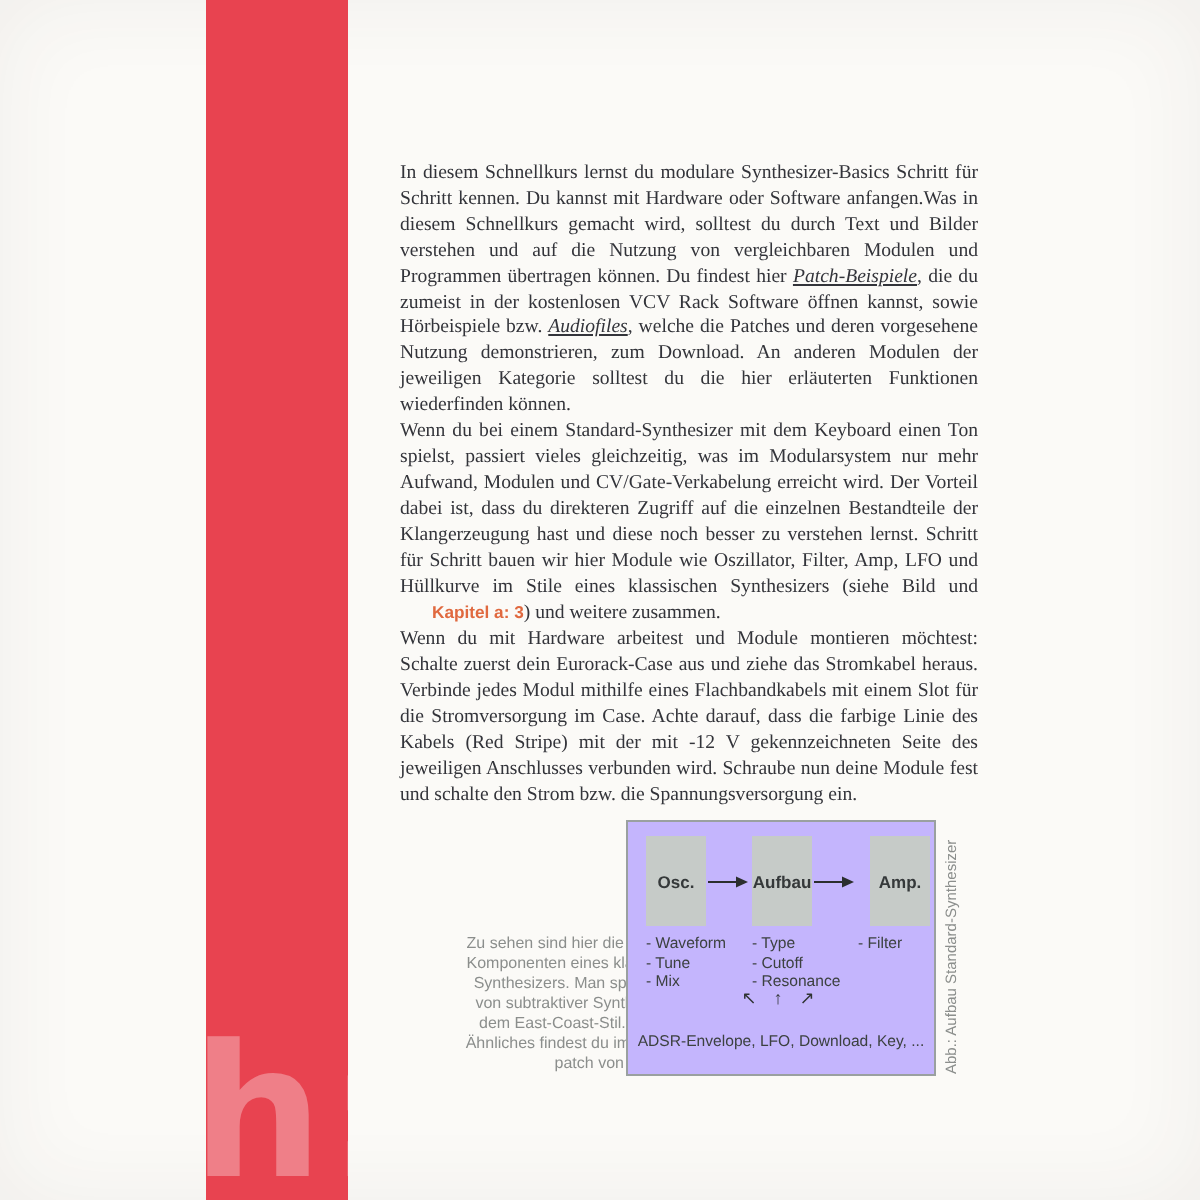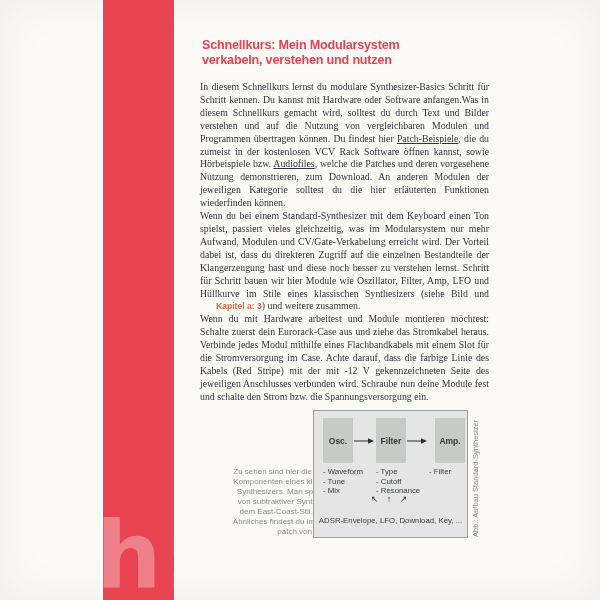--- a/index.html
+++ b/index.html
@@ -25,34 +25,34 @@
     letter-spacing:-0.2px; color:var(--accent-red,#e84350);
   }
   .body-text {
     position:absolute; left:200px; top:81px; width:289px;
     font-family:"Liberation Serif", serif;
     font-size:9.8px; line-height:12.9px; text-align:justify;
     color:var(--text-ink,#33343a);
   }
   .body-text p { margin:0; }
   .seg-normal { }
-  .seg-italic-underline { text-decoration:underline; }
+  .seg-italic-underline { font-style:italic; text-decoration:underline; }
   .seg-chapter-ref {
     color:var(--chapter-orange,#e0693f);
     font-family:"Liberation Sans", sans-serif;
     font-weight:bold; font-size:8.6px; white-space:nowrap;padding-left:16px;
   }
   .margin-note {
     position:absolute; left:198px; top:467px; width:150px;
     text-align:right; font-size:8px; line-height:10px;
     color:var(--caption-gray,#8b8e8c);
   }
   .diagram {
     position:absolute; left:313px; top:410px; width:153px; height:126px;
-    margin:0; background:#e5e5e5;
+    margin:0; background:#c4b5fd;
     border:1px solid var(--border-gray,#9aa0a0);
   }
   .module-box {
     position:absolute; top:7px; width:30px; height:45px;
     background:var(--module-gray,#c6cbc8);
     display:flex; align-items:center; justify-content:center;
     font-weight:bold; font-size:8.5px; color:#35393a;
   }
   .module-box.m0 { left:9px; }
   .module-box.m1 { left:62px; }
@@ -88,44 +88,40 @@
 </style>
 </head>
 <body>
 
 <div class="page">
 
   <div class="red-bar">
     <div class="watermark">h:</div>
   </div>
 
-  <h1 class="title">
-      <div>Schnellkurs: Mein Modularsystem</div>
-      <div>verkabeln, verstehen und nutzen</div>
-    </h1>
 
   <div class="body-text">
     <p><span class="seg-normal">In diesem Schnellkurs lernst du modulare Synthesizer-Basics Schritt für Schritt kennen. Du kannst mit Hardware oder Software anfangen.Was in diesem Schnellkurs gemacht wird, solltest du durch Text und Bilder verstehen und auf die Nutzung von vergleichbaren Modulen und Programmen übertragen können. Du findest hier </span><span class="seg-italic-underline">Patch-Beispiele</span><span class="seg-normal">, die du zumeist in der kostenlosen VCV Rack Software öffnen kannst, sowie Hörbeispiele bzw. </span><span class="seg-italic-underline">Audiofiles</span><span class="seg-normal">, welche die Patches und deren vorgesehene Nutzung demonstrieren, zum Download. An anderen Modulen der jeweiligen Kategorie solltest du die hier erläuterten Funktionen wiederfinden können.</span></p>
     <p><span class="seg-normal">Wenn du bei einem Standard-Synthesizer mit dem Keyboard einen Ton spielst, passiert vieles gleichzeitig, was im Modularsystem nur mehr Aufwand, Modulen und CV/Gate-Verkabelung erreicht wird. Der Vorteil dabei ist, dass du direkteren Zugriff auf die einzelnen Bestandteile der Klangerzeugung hast und diese noch besser zu verstehen lernst. Schritt für Schritt bauen wir hier Module wie Oszillator, Filter, Amp, LFO und Hüllkurve im Stile eines klassischen Synthesizers (siehe Bild und </span><span class="seg-chapter-ref">Kapitel a: 3</span><span class="seg-normal">) und weitere zusammen.</span></p>
     <p><span class="seg-normal">Wenn du mit Hardware arbeitest und Module montieren möchtest: Schalte zuerst dein Eurorack-Case aus und ziehe das Stromkabel heraus. Verbinde jedes Modul mithilfe eines Flachbandkabels mit einem Slot für die Stromversorgung im Case. Achte darauf, dass die farbige Linie des Kabels (Red Stripe) mit der mit -12 V gekennzeichneten Seite des jeweiligen Anschlusses verbunden wird. Schraube nun deine Module fest und schalte den Strom bzw. die Spannungsversorgung ein.</span></p>
   </div>
 
   <div class="margin-note">
       <div>Zu sehen sind hier die typischen</div>
       <div>Komponenten eines klassischen</div>
       <div>Synthesizers. Man spricht auch</div>
       <div>von subtraktiver Synthese oder</div>
       <div>dem East-Coast-Stil. So etwas</div>
       <div>Ähnliches findest du im Beispiel-</div>
       <div>patch von Schritt 10</div>
     </div>
 
   <figure class="diagram">
     <div class="module-box m0">Osc.</div>
-    <div class="module-box m1">Filter</div>
+    <div class="module-box m1">Aufbau</div>
     <div class="module-box m2">Amp.</div>
 
     <svg class="flow-arrow a0" width="20" height="8" viewBox="0 0 20 8">
       <line x1="0" y1="4" x2="15" y2="4" stroke="#2b2e2e" stroke-width="1"></line>
       <path d="M20 4 L14 1.2 L14 6.8 Z" fill="#2b2e2e"></path>
     </svg>
     <svg class="flow-arrow a1" width="20" height="8" viewBox="0 0 20 8">
       <line x1="0" y1="4" x2="15" y2="4" stroke="#2b2e2e" stroke-width="1"></line>
       <path d="M20 4 L14 1.2 L14 6.8 Z" fill="#2b2e2e"></path>
     </svg>

